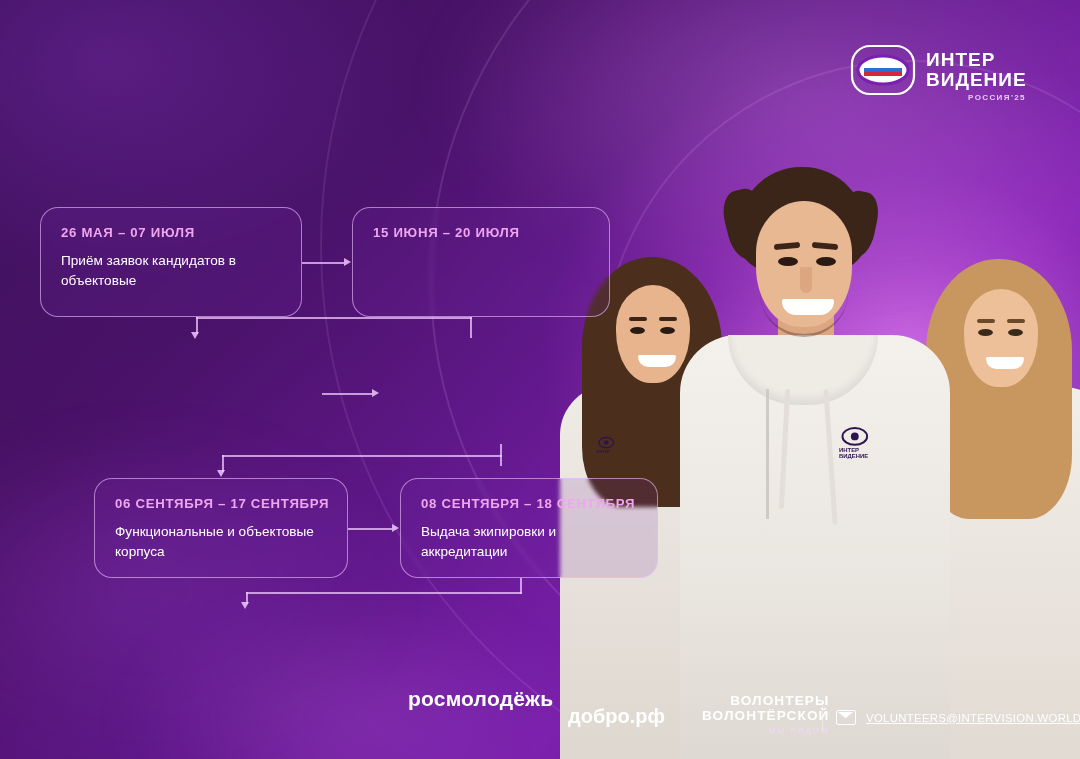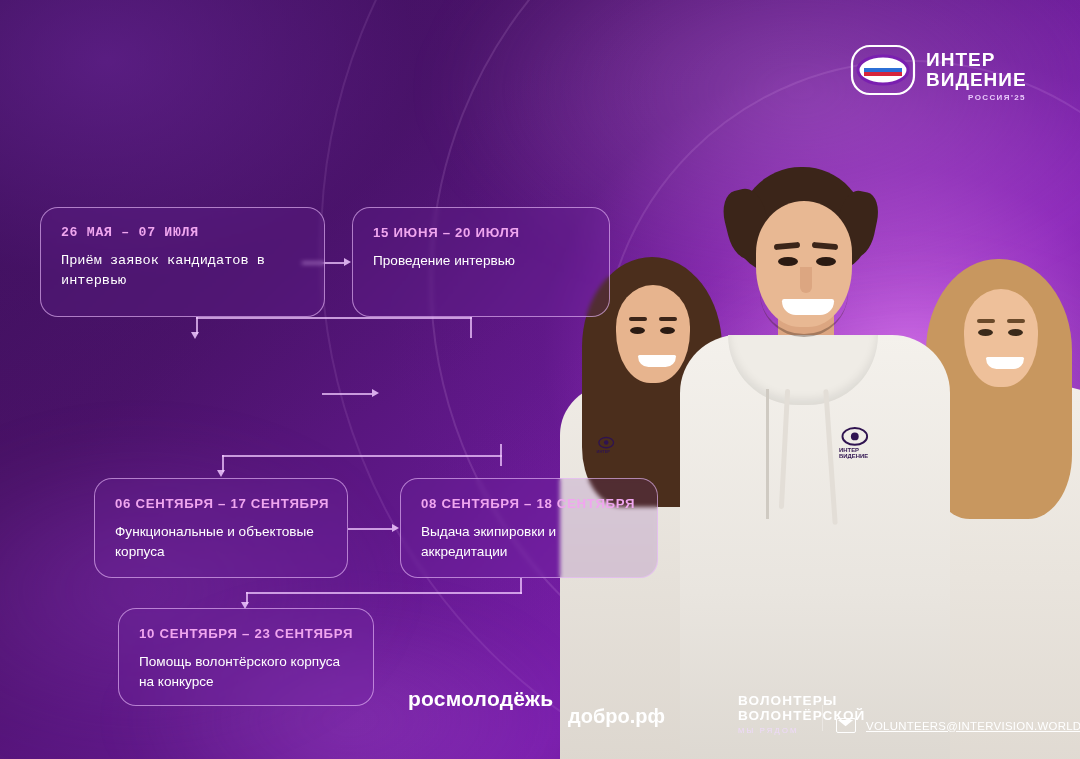--- a/index.html
+++ b/index.html
@@ -100,21 +100,21 @@
     padding: 17px 20px 16px 20px;
   }
   .card .d {
     color: #f0a6ef; font-weight: 700; font-size: 13.2px; letter-spacing: 0.7px;
     text-transform: uppercase; margin-bottom: 11px; white-space: nowrap;
   }
   .card .t {
     color: #ffffff; font-size: 13.6px; line-height: 1.46; font-weight: 400;
   }
 
-  .c1 { left: 40px;  top: 207px; width: 285px; height: 110px; font-family: Liberation Mono, monospace; }
+  .c1 { left: 40px;  top: 207px; width: 262px; height: 110px; }
   .c2 { left: 352px; top: 207px; width: 258px; height: 110px; }
   .c3 { left: 68px;  top: 340px; width: 254px; height: 104px; }
   .c4 { left: 380px; top: 340px; width: 258px; height: 104px; }
   .c5 { left: 94px;  top: 478px; width: 254px; height: 100px; }
   .c6 { left: 400px; top: 478px; width: 258px; height: 100px; }
   .c7 { left: 118px; top: 608px; width: 256px; height: 98px; }
 
   
   .conn { position: absolute; pointer-events: none; }
   .ln { position: absolute; background: rgba(240,200,255,0.75); }
@@ -126,25 +126,25 @@
   .arrowdown {
     position: absolute; width: 0; height: 0;
     border-left: 4.5px solid transparent; border-right: 4.5px solid transparent;
     border-top: 7px solid rgba(240,200,255,0.85);
   }
 
   
   .footer { position: absolute; left: 0; bottom: 0; width: 1080px; height: 74px; }
   .f-ros { position: absolute; left: 408px; bottom: 48px; color: #fff; font-size: 21px; font-weight: 700; letter-spacing: .2px; }
   .f-dobro { position: absolute; left: 568px; bottom: 31px; color: #fff; font-size: 20px; font-weight: 700; }
-  .f-vol { position: absolute; left: 702px; bottom: 24px; color: #fff; text-align: left; line-height: 1.12; margin-left: 36px; }
+  .f-vol { position: absolute; left: 702px; bottom: 24px; color: #fff; text-align: right; line-height: 1.12; }
   .f-vol .l1 { font-size: 13.6px; font-weight: 700; letter-spacing: 1.1px; }
   .f-vol .l2 { font-size: 13.6px; font-weight: 700; letter-spacing: 1.1px; }
   .f-vol .l3 { font-size: 7.6px; font-weight: 400; letter-spacing: 2.2px; margin-top: 3px; color:#efd9fb; }
-  .f-mail { position: absolute; left: 836px; bottom: 26px; display: flex; align-items: center; gap: 10px; }
+  .f-mail { position: absolute; left: 836px; bottom: 34px; display: flex; align-items: center; gap: 10px; }
   .f-mail .addr { color: #fff; font-size: 11.4px; letter-spacing: .3px; text-decoration: underline; }
   .mail-ico { width: 20px; height: 15px; border: 1.4px solid #fff; border-radius: 2px; position: relative; }
   .mail-ico:after { content:""; position:absolute; left:1px; top:1px; width:15.2px; height:9px;
     border-left:1.4px solid #fff; border-right:1.4px solid #fff; transform: rotate(0deg);
     clip-path: polygon(0 0, 100% 0, 50% 70%); background:#fff; border:0; }
   .sep { position:absolute; left: 822px; bottom: 28px; width:1px; height:26px; background: rgba(255,255,255,.35); }
 </style>
 </head>
 <body>
 
@@ -253,37 +253,32 @@
     <div class="arrowhead" style="left:392px; top:524px;"></div>
 
     <div class="ln" style="left:520px; top:578px; width:1.6px; height:16px;"></div>
     <div class="ln" style="left:246px; top:592px; width:276px; height:1.6px;"></div>
     <div class="ln" style="left:246px; top:592px; width:1.6px; height:12px;"></div>
     <div class="arrowdown" style="left:241px; top:602px;"></div>
   </div>
 
   <div class="card c1">
     <div class="d">26 МАЯ – 07 ИЮЛЯ</div>
-    <div class="t">Приём заявок кандидатов в интервью</div>
+    <div class="t">Приём заявок кандидатов в объектовые</div>
   </div>
   <div class="card c2">
     <div class="d">15 ИЮНЯ – 20 ИЮЛЯ</div>
-    <div class="t">Проведение интервью</div>
   </div>
   <div class="card c5">
     <div class="d">06 СЕНТЯБРЯ – 17 СЕНТЯБРЯ</div>
     <div class="t">Функциональные и объектовые корпуса</div>
   </div>
   <div class="card c6">
     <div class="d">08 СЕНТЯБРЯ – 18 СЕНТЯБРЯ</div>
     <div class="t">Выдача экипировки и аккредитации</div>
-  </div>
-  <div class="card c7">
-    <div class="d">10 СЕНТЯБРЯ – 23 СЕНТЯБРЯ</div>
-    <div class="t">Помощь волонтёрского корпуса на конкурсе</div>
   </div>
 
   <div class="footer">
     <div class="f-ros">росмолодёжь</div>
     <div class="f-dobro">добро.рф</div>
     <div class="f-vol">
       <div class="l1">ВОЛОНТЕРЫ</div>
       <div class="l2">ВОЛОНТЁРСКОЙ</div>
       <div class="l3">МЫ РЯДОМ</div>
     </div>

